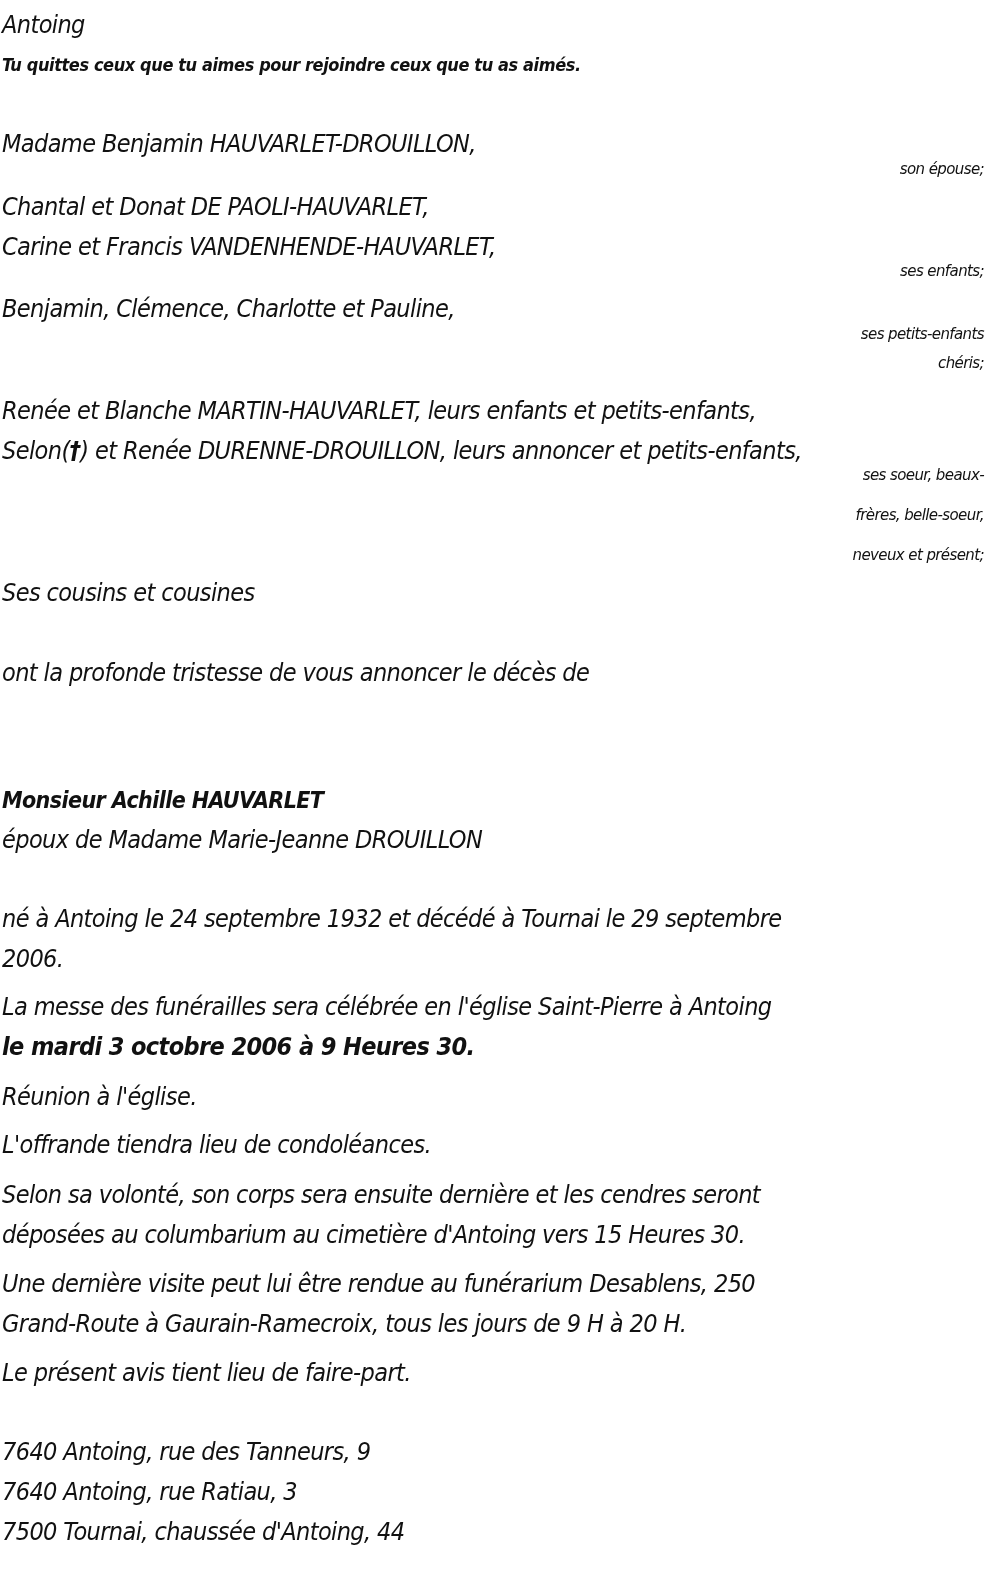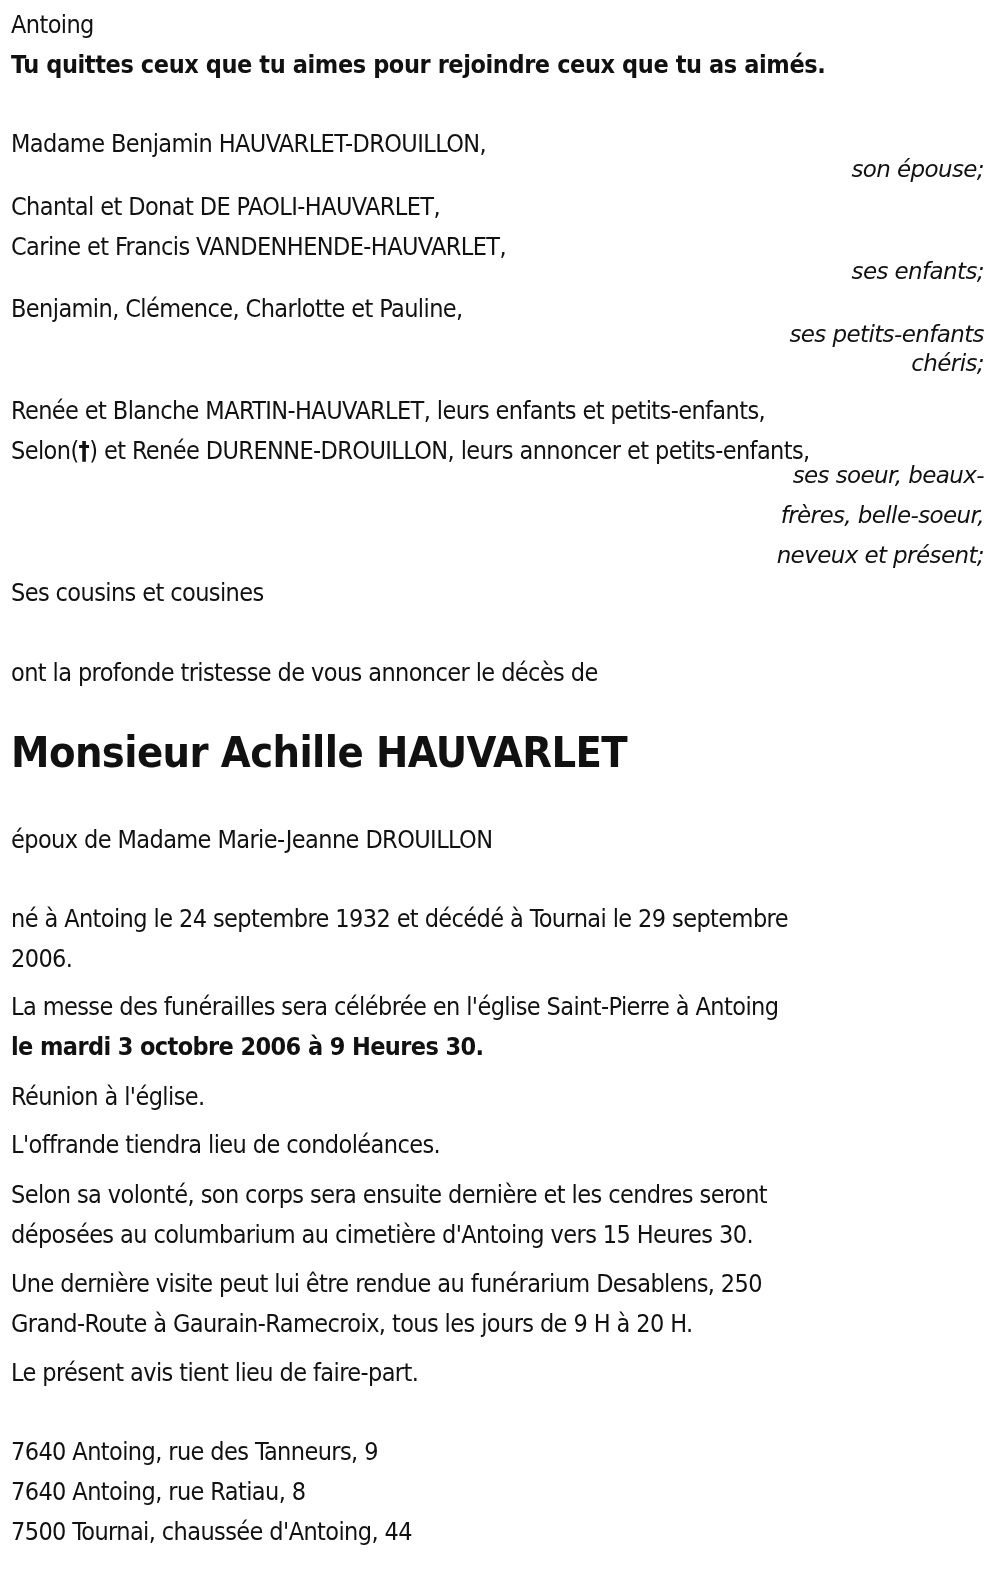--- a/index.html
+++ b/index.html
@@ -1,31 +1,32 @@
 <!DOCTYPE html>
 <html><head>
   <meta charset="utf-8">
   <style>
     html, body { margin: 0; padding: 0; background: #ffffff; }
     body {
       width: 1000px; height: 1578px; position: relative; overflow: hidden;
       font-family: "DejaVu Sans", sans-serif; color: #111111;
     }
     .ln {
-      position: absolute; left: 11px; white-space: nowrap;
+      position: absolute; left: 2px; white-space: nowrap;
       font-size: 25px; line-height: 30px; letter-spacing: -0.6px;
       font-stretch: condensed;
+      font-style: italic;
     }
     .rt {
       position: absolute; right: 16px; white-space: nowrap; text-align: center;
-      font-size: 23px; line-height: 28px; font-style: italic; letter-spacing: -0.6px;
+      font-size: 15px; line-height: 28px; font-style: italic; letter-spacing: -0.6px;
     }
     .bold { font-weight: bold; }
-    .motto { font-size: 25px; font-weight: bold; letter-spacing: -0.4px; }
-    .deceased { font-size: 43px; line-height: 40px; font-weight: bold; letter-spacing: -0.6px; }
+    .motto { font-size: 18px; font-weight: bold; letter-spacing: -0.4px; }
+    .deceased { font-size: 23px; line-height: 40px; font-weight: bold; letter-spacing: -0.6px; margin-top: 48px; }
     .cross { font-weight: bold; }
   </style>
 </head>
 <body>
 
 <div>
   <div class="ln" style="top:10px">Antoing</div>
   <div class="ln motto" style="top:50px">Tu quittes ceux que tu aimes pour rejoindre ceux que tu as aimés.</div>
 
   <div class="ln" style="top:129px">Madame Benjamin HAUVARLET-DROUILLON,</div>
@@ -64,15 +65,15 @@
 
   <div class="ln" style="top:1180px">Selon sa volonté, son corps sera ensuite dernière et les cendres seront</div>
   <div class="ln" style="top:1220px">déposées au columbarium au cimetière d'Antoing vers 15 Heures 30.</div>
 
   <div class="ln" style="top:1269px">Une dernière visite peut lui être rendue au funérarium Desablens, 250</div>
   <div class="ln" style="top:1309px">Grand-Route à Gaurain-Ramecroix, tous les jours de 9 H à 20 H.</div>
 
   <div class="ln" style="top:1358px">Le présent avis tient lieu de faire-part.</div>
 
   <div class="ln" style="top:1437px">7640 Antoing, rue des Tanneurs, 9</div>
-  <div class="ln" style="top:1477px">7640 Antoing, rue Ratiau, 8</div>
+  <div class="ln" style="top:1477px">7640 Antoing, rue Ratiau, 3</div>
   <div class="ln" style="top:1517px">7500 Tournai, chaussée d'Antoing, 44</div>
 </div>
 
 </body></html>

